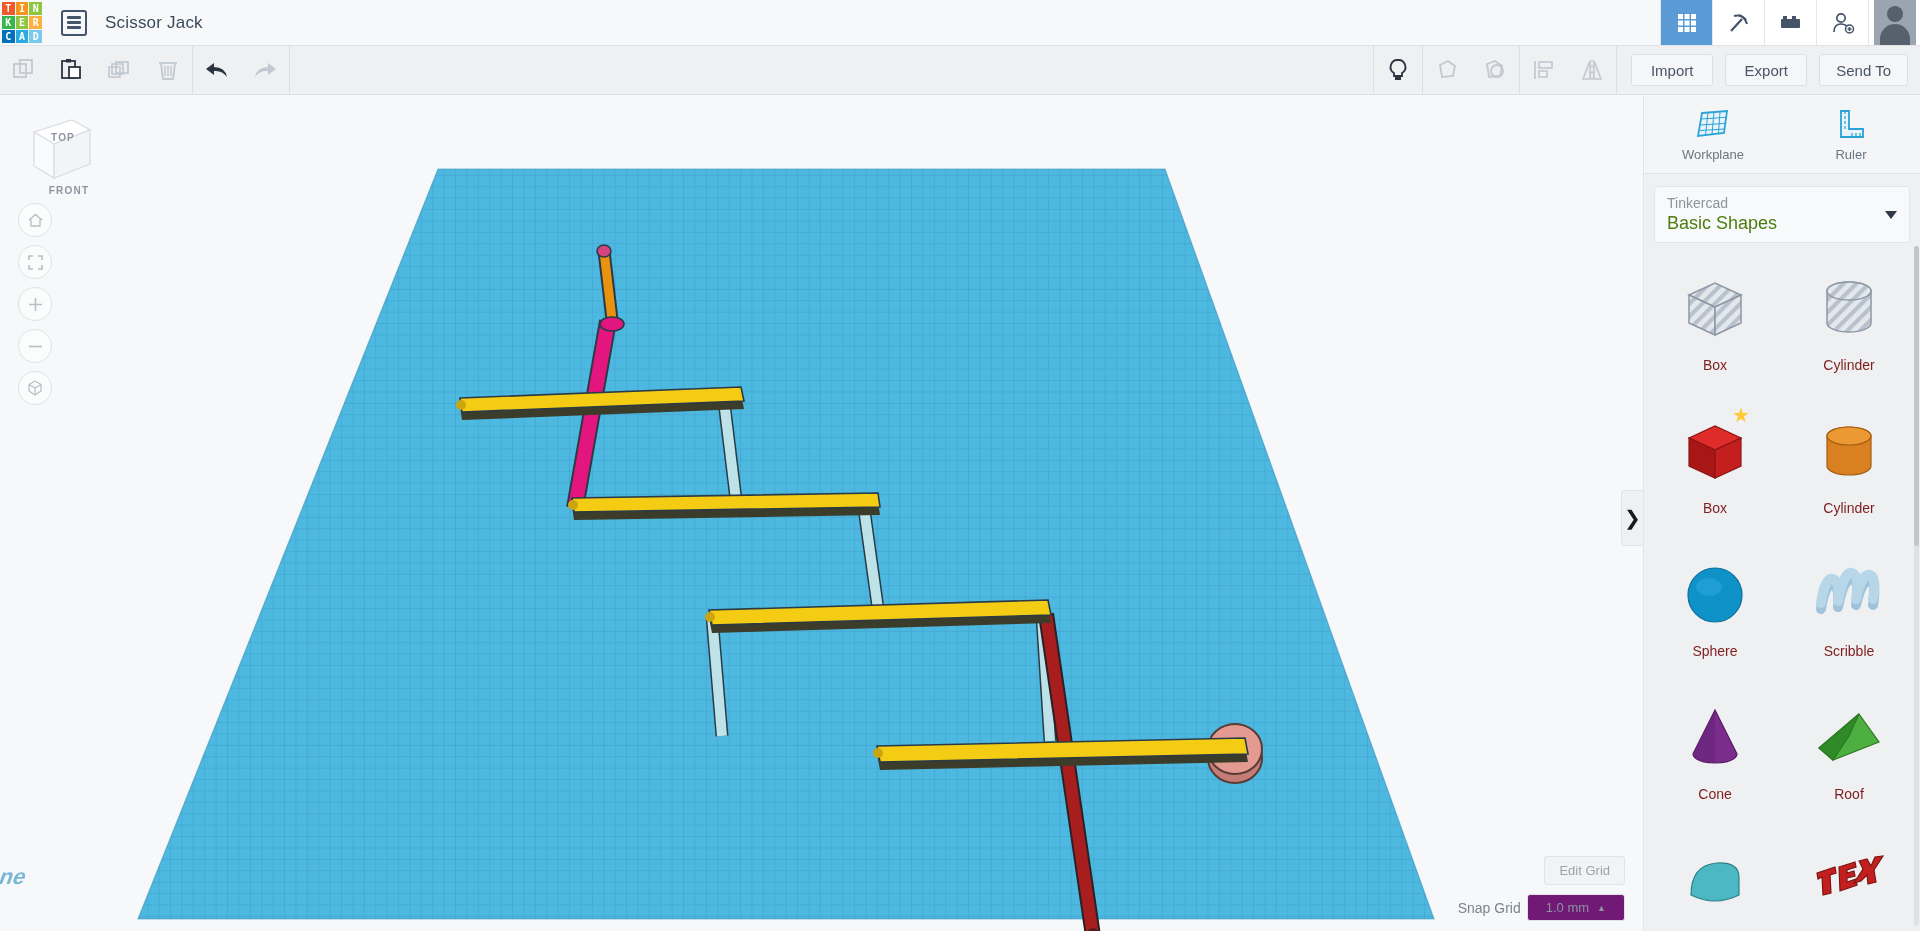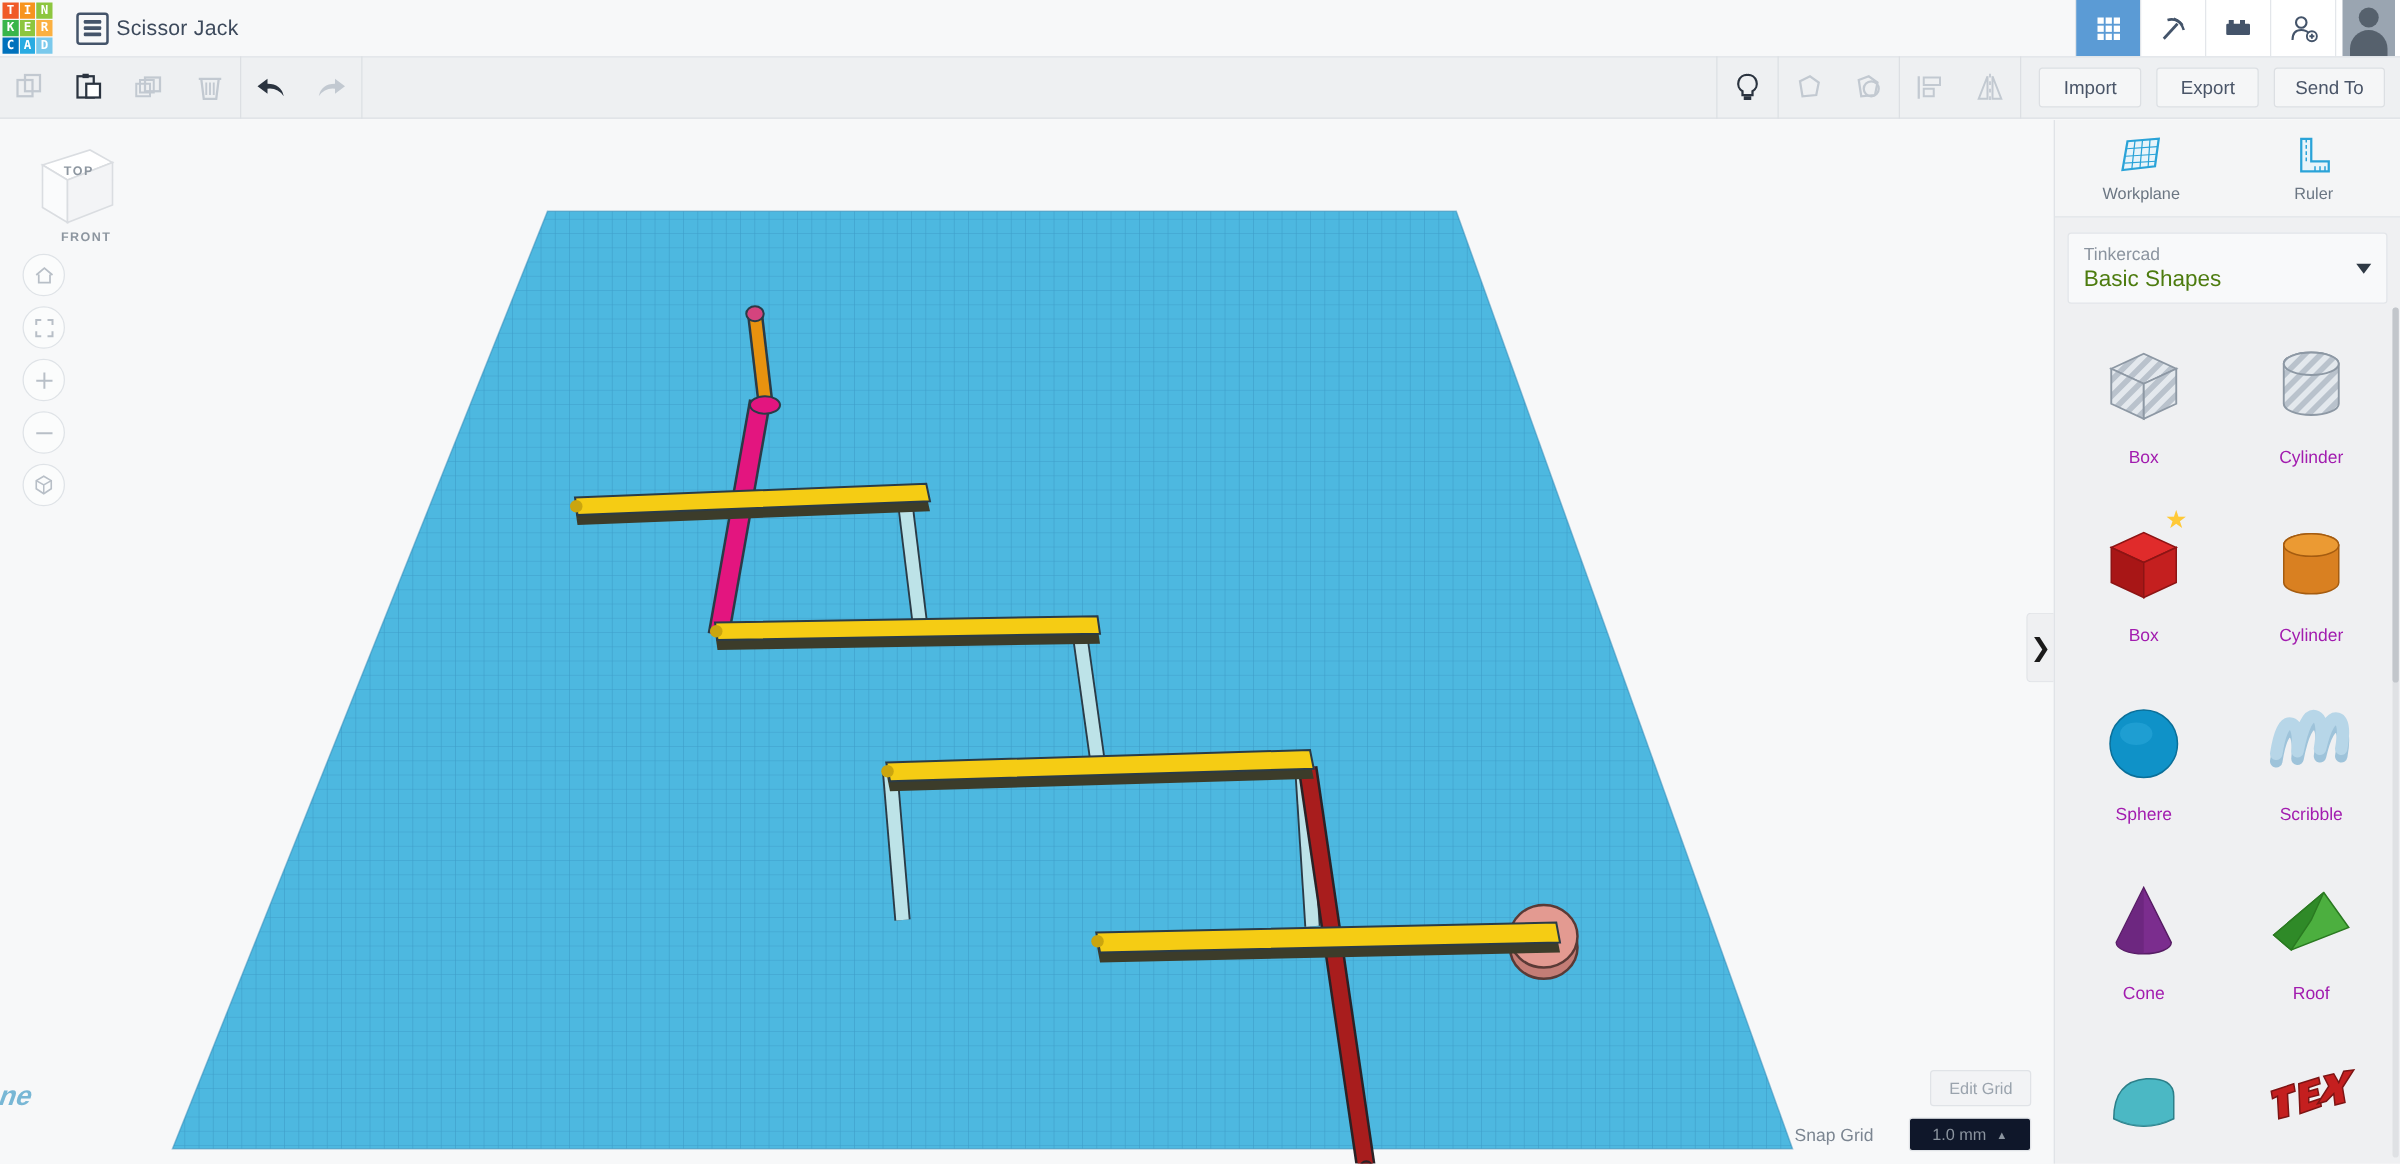--- a/index.html
+++ b/index.html
@@ -22,21 +22,21 @@
     display: flex; align-items: center; justify-content: center;
     color: #fff; font-weight: bold; font-size: 10px;
     font-family: "DejaVu Sans Mono", monospace; line-height: 1;
   }
   .doc-icon {
     width: 26px; height: 26px; margin-left: 18px; border: 2px solid #44546a;
     border-radius: 3px; display: flex; flex-direction: column;
     justify-content: center; gap: 2.5px; padding: 0 4px;
   }
   .doc-icon i { display: block; height: 2.5px; background: #44546a; border-radius: 1px; }
-  .doc-title { margin-left: 6px; font-size: 17px; color: #3d4a5c; letter-spacing: .2px; }
+  .doc-title { margin-left: 18px; font-size: 17px; color: #3d4a5c; letter-spacing: .2px; }
 
   .topright { position: absolute; right: 0; top: 0; height: 45px; display: flex; align-items: stretch; }
   .tr-btn {
     width: 52px; height: 45px; display: flex; align-items: center; justify-content: center;
     border-left: 1px solid #e3e6ea; background: #fff; color: #44546a; cursor: pointer;
   }
   .tr-btn.active { background: #5b9bd5; color: #fff; }
   .avatar-wrap { width: 52px; height: 45px; background: #fff; border-left: 1px solid #e3e6ea;
     display: flex; align-items: center; justify-content: center; cursor: pointer; }
   .avatar { width: 42px; height: 45px; background: #9aa5b1; overflow: hidden; position: relative; }
@@ -81,22 +81,22 @@
   }
 
   .grid-ctrls { position: absolute; right: 18px; bottom: 10px; text-align: right; }
   .edit-grid {
     display:inline-block; padding: 6px 14px; background: #f2f3f5; border: 1px solid #e0e3e7;
     border-radius: 3px; color: #9aa3ad; font-size: 13px; cursor: pointer;
   }
   .snap-row { margin-top: 9px; display: flex; align-items: center; justify-content: flex-end; gap: 6px; }
   .snap-label { font-size: 14px; color: #7b8591; }
   .snap-select {
-    padding: 5px 18px; background: #0f172a; border: 1px solid #e0e3e7; border-radius: 3px;
-    color: #8b949f; font-size: 13px; display:flex; align-items:center; gap:8px; cursor: pointer; margin-left: 22px;
+    padding: 5px 18px; background: #701a75; border: 1px solid #e0e3e7; border-radius: 3px;
+    color: #8b949f; font-size: 13px; display:flex; align-items:center; gap:8px; cursor: pointer;
   }
 
   
   .panel {
     position: absolute; right: 0; top: 96px; width: 277px; height: 835px;
     background: #eff0f2; border-left: 1px solid #e0e3e7;
   }
   .panel-tools { display: flex; height: 78px; border-bottom: 1px solid #e0e3e7; background: #f4f5f6; }
   .panel-tool { flex: 1; display: flex; flex-direction: column; align-items: center;
     justify-content: center; gap: 5px; cursor: pointer; }
@@ -112,21 +112,21 @@
     border-left: 6px solid transparent; border-right: 6px solid transparent;
     border-top: 8px solid #2f3944; }
 
   .shapes {
     position: absolute; left: 0; right: 0; top: 144px; bottom: 0;
     padding: 8px 4px 0 4px; display: grid; grid-template-columns: 1fr 1fr;
     grid-auto-rows: 143px; overflow: hidden;
   }
   .shape { display: flex; flex-direction: column; align-items: center;
     justify-content: center; gap: 6px; cursor: pointer; position: relative; }
-  .shape-label { font-size: 14px; color: #a21caf; text-align: right; }
+  .shape-label { font-size: 14px; color: #7f1d1d; text-align: right; }
   .star-badge { position: absolute; right: 32px; top: 12px; color: #ffc937; font-size: 20px; }
 
   .scrollbar { position: absolute; right: 1px; top: 150px; width: 5px; height: 680px;
     background: #dfe1e4; border-radius: 3px; }
   .scroll-thumb { width: 5px; height: 300px; background: #c2c6cb; border-radius: 3px; }
 
   .collapse {
     position: absolute; right: 277px; top: 490px; width: 22px; height: 56px;
     background: #eff0f2; border: 1px solid #e0e3e7; border-right: none;
     border-radius: 4px 0 0 4px; display: flex; align-items: center; justify-content: center;

